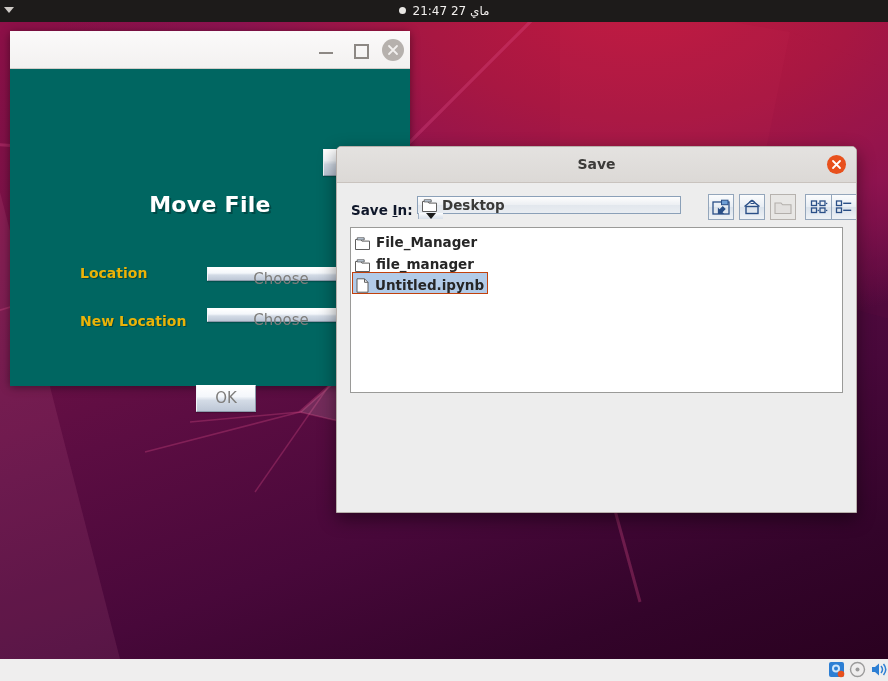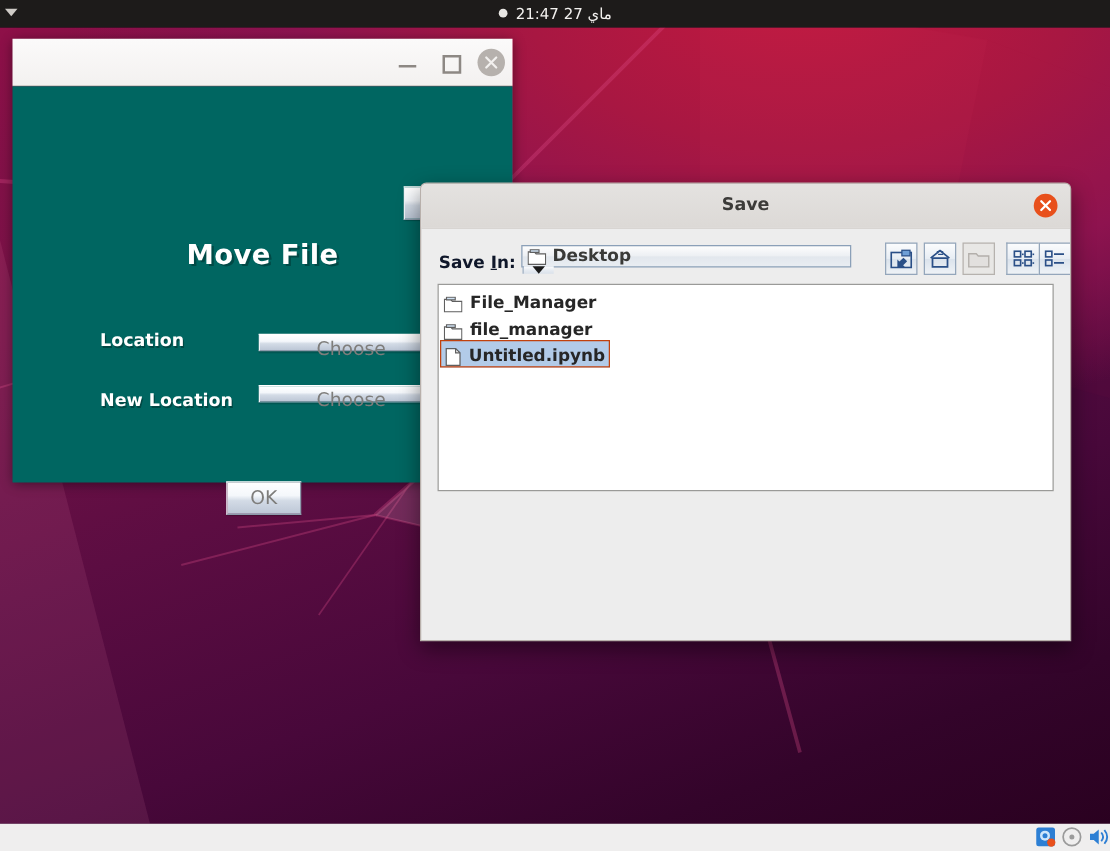--- a/index.html
+++ b/index.html
@@ -153,39 +153,39 @@
     font-size: 22px;
     font-weight: bold;
     color: #ffffff;
     text-shadow: 2px 2px 0 rgba(0,0,0,0.28);
     letter-spacing: 0.3px;
   }
   .mf-label {
     position: absolute;
     font-size: 14px;
     font-weight: bold;
-    color: #ffffff;
+    color: #eab308;
     text-shadow: 1px 1px 0 rgba(0,0,0,0.30);
     white-space: nowrap;
   }
   .mf-choose {
     position: absolute;
     width: 148px; height: 14px;
     line-height: 23px;
     font-size: 15px;
     color: #7e7d7b;
   }
   #label-location     { left: 70px; top: 196px; }
   #choose-location    { left: 197px; top: 198px; }
   #label-new-location { left: 70px; top: 244px; }
   #choose-new-location{ left: 197px; top: 239px; }
 
   #ok-button {
     position: absolute;
-    left: 171px; top: 316px;
+    left: 186px; top: 316px;
     width: 60px; height: 27px;
     line-height: 25px;
     font-size: 15px;
     color: #7e7d7b;
   }
 
   
   #save-dialog {
     position: absolute;
     left: 336px; top: 146px;

